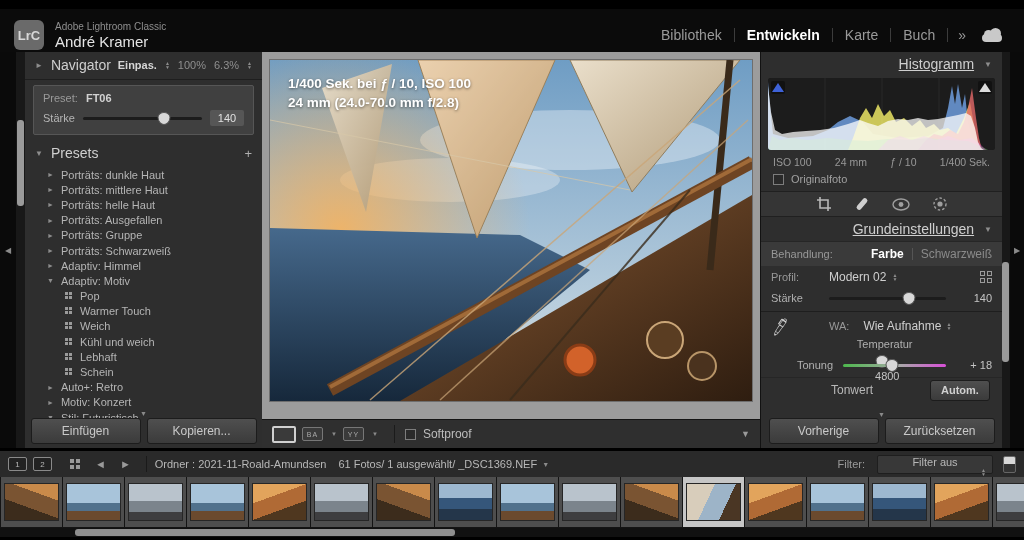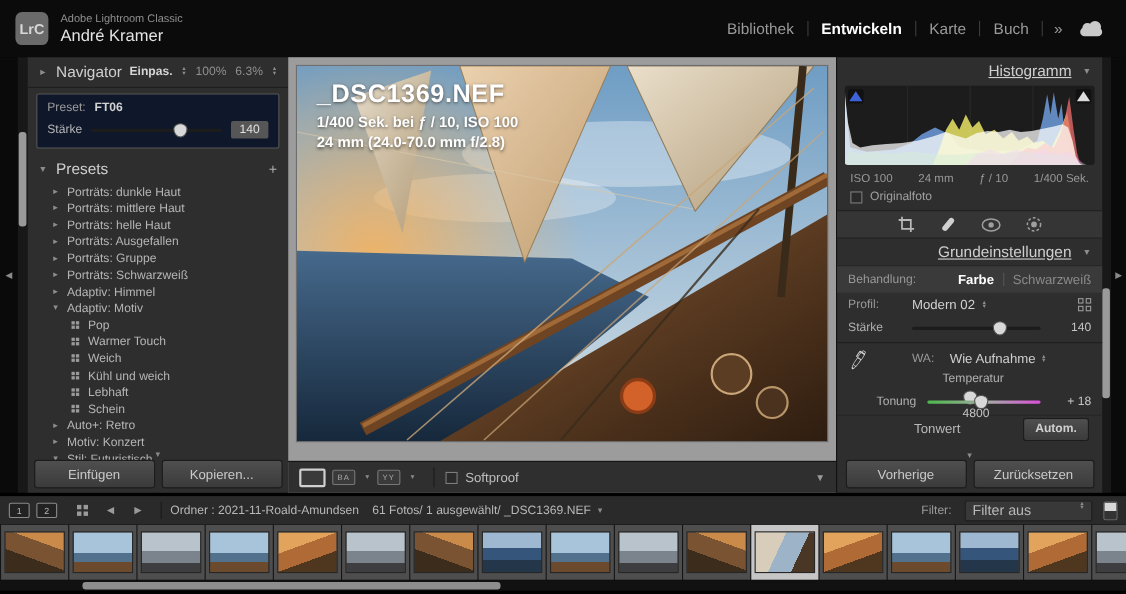--- a/index.html
+++ b/index.html
@@ -1,19 +1,19 @@
 <!DOCTYPE html>
 <html><head>
 <meta charset="utf-8">
 <style>
   html,body{margin:0;padding:0;background:#000;}
   #stage{position:relative;width:1024px;height:540px;background:#000;overflow:hidden;
          font-family:"Liberation Sans",sans-serif;-webkit-font-smoothing:antialiased;}
   
-  .topbar{position:absolute;left:0;top:0;width:1024px;height:52px;background:#0b0b0b;display:flex;align-items:center;}
+  .topbar{position:absolute;left:0;top:9px;width:1024px;height:52px;background:#0b0b0b;display:flex;align-items:center;}
   .logo{width:30px;height:30px;margin-left:14px;border-radius:6px;background:#6a6a6a;color:#d8d8d8;
         display:flex;align-items:center;justify-content:center;font-size:13px;font-weight:bold;}
   .app-id{margin-left:11px;display:flex;flex-direction:column;}
   .app-title{font-size:10px;color:#8f8f8f;}
   .app-user{font-size:15px;color:#e4e4e4;margin-top:1px;}
   .modules{margin-left:auto;display:flex;align-items:center;padding-right:20px;gap:0;}
   .module{font-size:14px;color:#9a9a9a;padding:0 12px;cursor:default;}
   .module.active{color:#fff;font-weight:bold;}
   .mod-sep{width:1px;height:14px;background:#3c3c3c;}
   .mod-more{color:#9a9a9a;font-size:14px;padding:0 10px;}
@@ -34,21 +34,21 @@
   
   .panel-left{position:absolute;left:25px;top:52px;width:237px;height:396px;background:#2e2e2e;border-right:1px solid #121212;}
   .phead{display:flex;align-items:center;height:26px;padding:0 10px;color:#cfcfcf;font-size:14px;}
   .tri{font-size:8px;color:#8d8d8d;margin-right:8px;}
   .nav-zoom{margin-left:auto;display:flex;align-items:center;gap:8px;font-size:11px;color:#8f8f8f;}
   .nav-zoom .fit{color:#d6d6d6;font-weight:bold;}
   .spin{display:inline-flex;flex-direction:column;align-items:center;line-height:4px;font-size:5px;color:#8d8d8d;}
   .spin::before{content:"▲";}
   .spin::after{content:"▼";}
   .hline{height:1px;background:#1e1e1e;margin:1px 0 2px 0;}
-  .preset-box{margin:5px 8px 6px 8px;border:1px solid #565656;background:#0f172a;border-radius:2px;padding:6px 9px 8px 9px;}
+  .preset-box{margin:5px 8px 6px 8px;border:1px solid #565656;background:#404040;border-radius:2px;padding:6px 9px 8px 9px;}
   .pb-row1{font-size:11px;color:#9a9a9a;}
   .pb-row1 b{color:#d2d2d2;font-weight:bold;margin-left:5px;}
   .pb-row2{display:flex;align-items:center;margin-top:6px;gap:8px;}
   .pb-row2 .lbl{font-size:11px;color:#b5b5b5;}
   .slider{position:relative;height:3px;background:#1c1c1c;border-radius:2px;flex:1;}
   .sthumb{position:absolute;top:-5px;width:11px;height:11px;background:#d8d8d8;border:1px solid #555;
           border-radius:50% 50% 50% 50%/40% 40% 60% 60%;transform:translateX(-50%);}
   .valbox{width:34px;height:16px;background:#565656;border-radius:2px;color:#e0e0e0;font-size:11px;
           display:flex;align-items:center;justify-content:center;}
   .presets-head{display:flex;align-items:center;height:24px;padding:0 10px;color:#cfcfcf;font-size:14px;}
@@ -130,21 +130,21 @@
   .fb-grid{width:10px;height:10px;display:grid;grid-template-columns:4px 4px;grid-template-rows:4px 4px;gap:2px;margin:0 8px 0 12px;}
   .fb-grid i{background:#9a9a9a;}
   .fb-arrow{color:#9a9a9a;font-size:11px;margin:0 7px;}
   .fb-sep{width:1px;height:16px;background:#1a1a1a;margin:0 8px;}
   .fb-text{font-size:11px;color:#b8b8b8;}
   .fb-count{font-size:11px;color:#b8b8b8;margin-left:12px;}
   .fb-dd{font-size:7px;color:#8a8a8a;margin-left:5px;}
   .fb-right{margin-left:auto;display:flex;align-items:center;}
   .filter-lbl{font-size:11px;color:#9a9a9a;margin-right:12px;}
   .filter-box{width:102px;height:17px;background:#383838;border:1px solid #1e1e1e;border-radius:2px;display:flex;
-              padding:0 6px;font-size:13px;color:#b8b8b8;}
+              align-items:center;padding:0 6px;font-size:11px;color:#b8b8b8;flex-direction:column;}
   .filter-box .spin{margin-left:auto;}
   .switch{width:11px;height:15px;border:1px solid #666;border-radius:2px;margin-left:10px;background:linear-gradient(#d8d8d8 50%,#333 50%);}
   .film{position:absolute;left:0;top:477px;width:1024px;height:51px;background:#141414;display:flex;overflow:hidden;}
   .thumb-cell{width:61px;height:50px;margin-left:1px;background:#4e4e4e;flex:0 0 auto;display:flex;align-items:center;justify-content:center;}
   .thumb-cell.selected{background:#c6c6c6;}
   .thumb-img{width:53px;height:36px;border:1px solid #262626;}
   .v0{background:linear-gradient(200deg,#c98a4a 0 30%,#7a5432 30% 62%,#3c2c1c 62% 100%);}
   .v1{background:linear-gradient(180deg,#a8c4da 0 52%,#51718c 52% 74%,#6b4a2e 74% 100%);}
   .v2{background:linear-gradient(115deg,#d8cdbb 0 40%,#9db4c8 40% 70%,#4a3624 70% 100%);}
   .v3{background:linear-gradient(160deg,#e2a45c 0 35%,#b06a35 35% 65%,#4f371f 65% 100%);}
@@ -380,21 +380,20 @@
         <line x1="0" y1="60" x2="360" y2="130" stroke="#d8c8a8" stroke-width="1" opacity="0.7"></line>
         <line x1="100" y1="340" x2="470" y2="20" stroke="#caa678" stroke-width="1.5" opacity="0.8"></line>
         <line x1="170" y1="340" x2="478" y2="60" stroke="#caa678" stroke-width="1.5" opacity="0.7"></line>
         <line x1="240" y1="340" x2="420" y2="130" stroke="#3a2c1c" stroke-width="2" opacity="0.8"></line>
         <circle cx="310" cy="300" r="15" fill="#d2622a" stroke="#8a3c16" stroke-width="3"></circle>
         <circle cx="395" cy="280" r="18" fill="#5a3d22" stroke="#caa678" stroke-width="2"></circle>
         <circle cx="430" cy="305" r="14" fill="#4a3category 2e1c" opacity="0"></circle>
         <circle cx="432" cy="306" r="14" fill="#4a321e" stroke="#b89568" stroke-width="2"></circle>
       </svg>
       <div class="overlay">
-        <div class="ov-name">_DSC1369.NEF</div>
         <div class="ov-line">1/400 Sek. bei ƒ / 10, ISO 100</div>
         <div class="ov-line">24 mm (24.0-70.0 mm f/2.8)</div>
       </div>
     </div>
     <div class="center-toolbar">
       <span class="vt-ico">
           <span class="loupe-ico"></span>
         </span>
       <span class="vt-ico">
           <span class="ab-box">BA</span>

